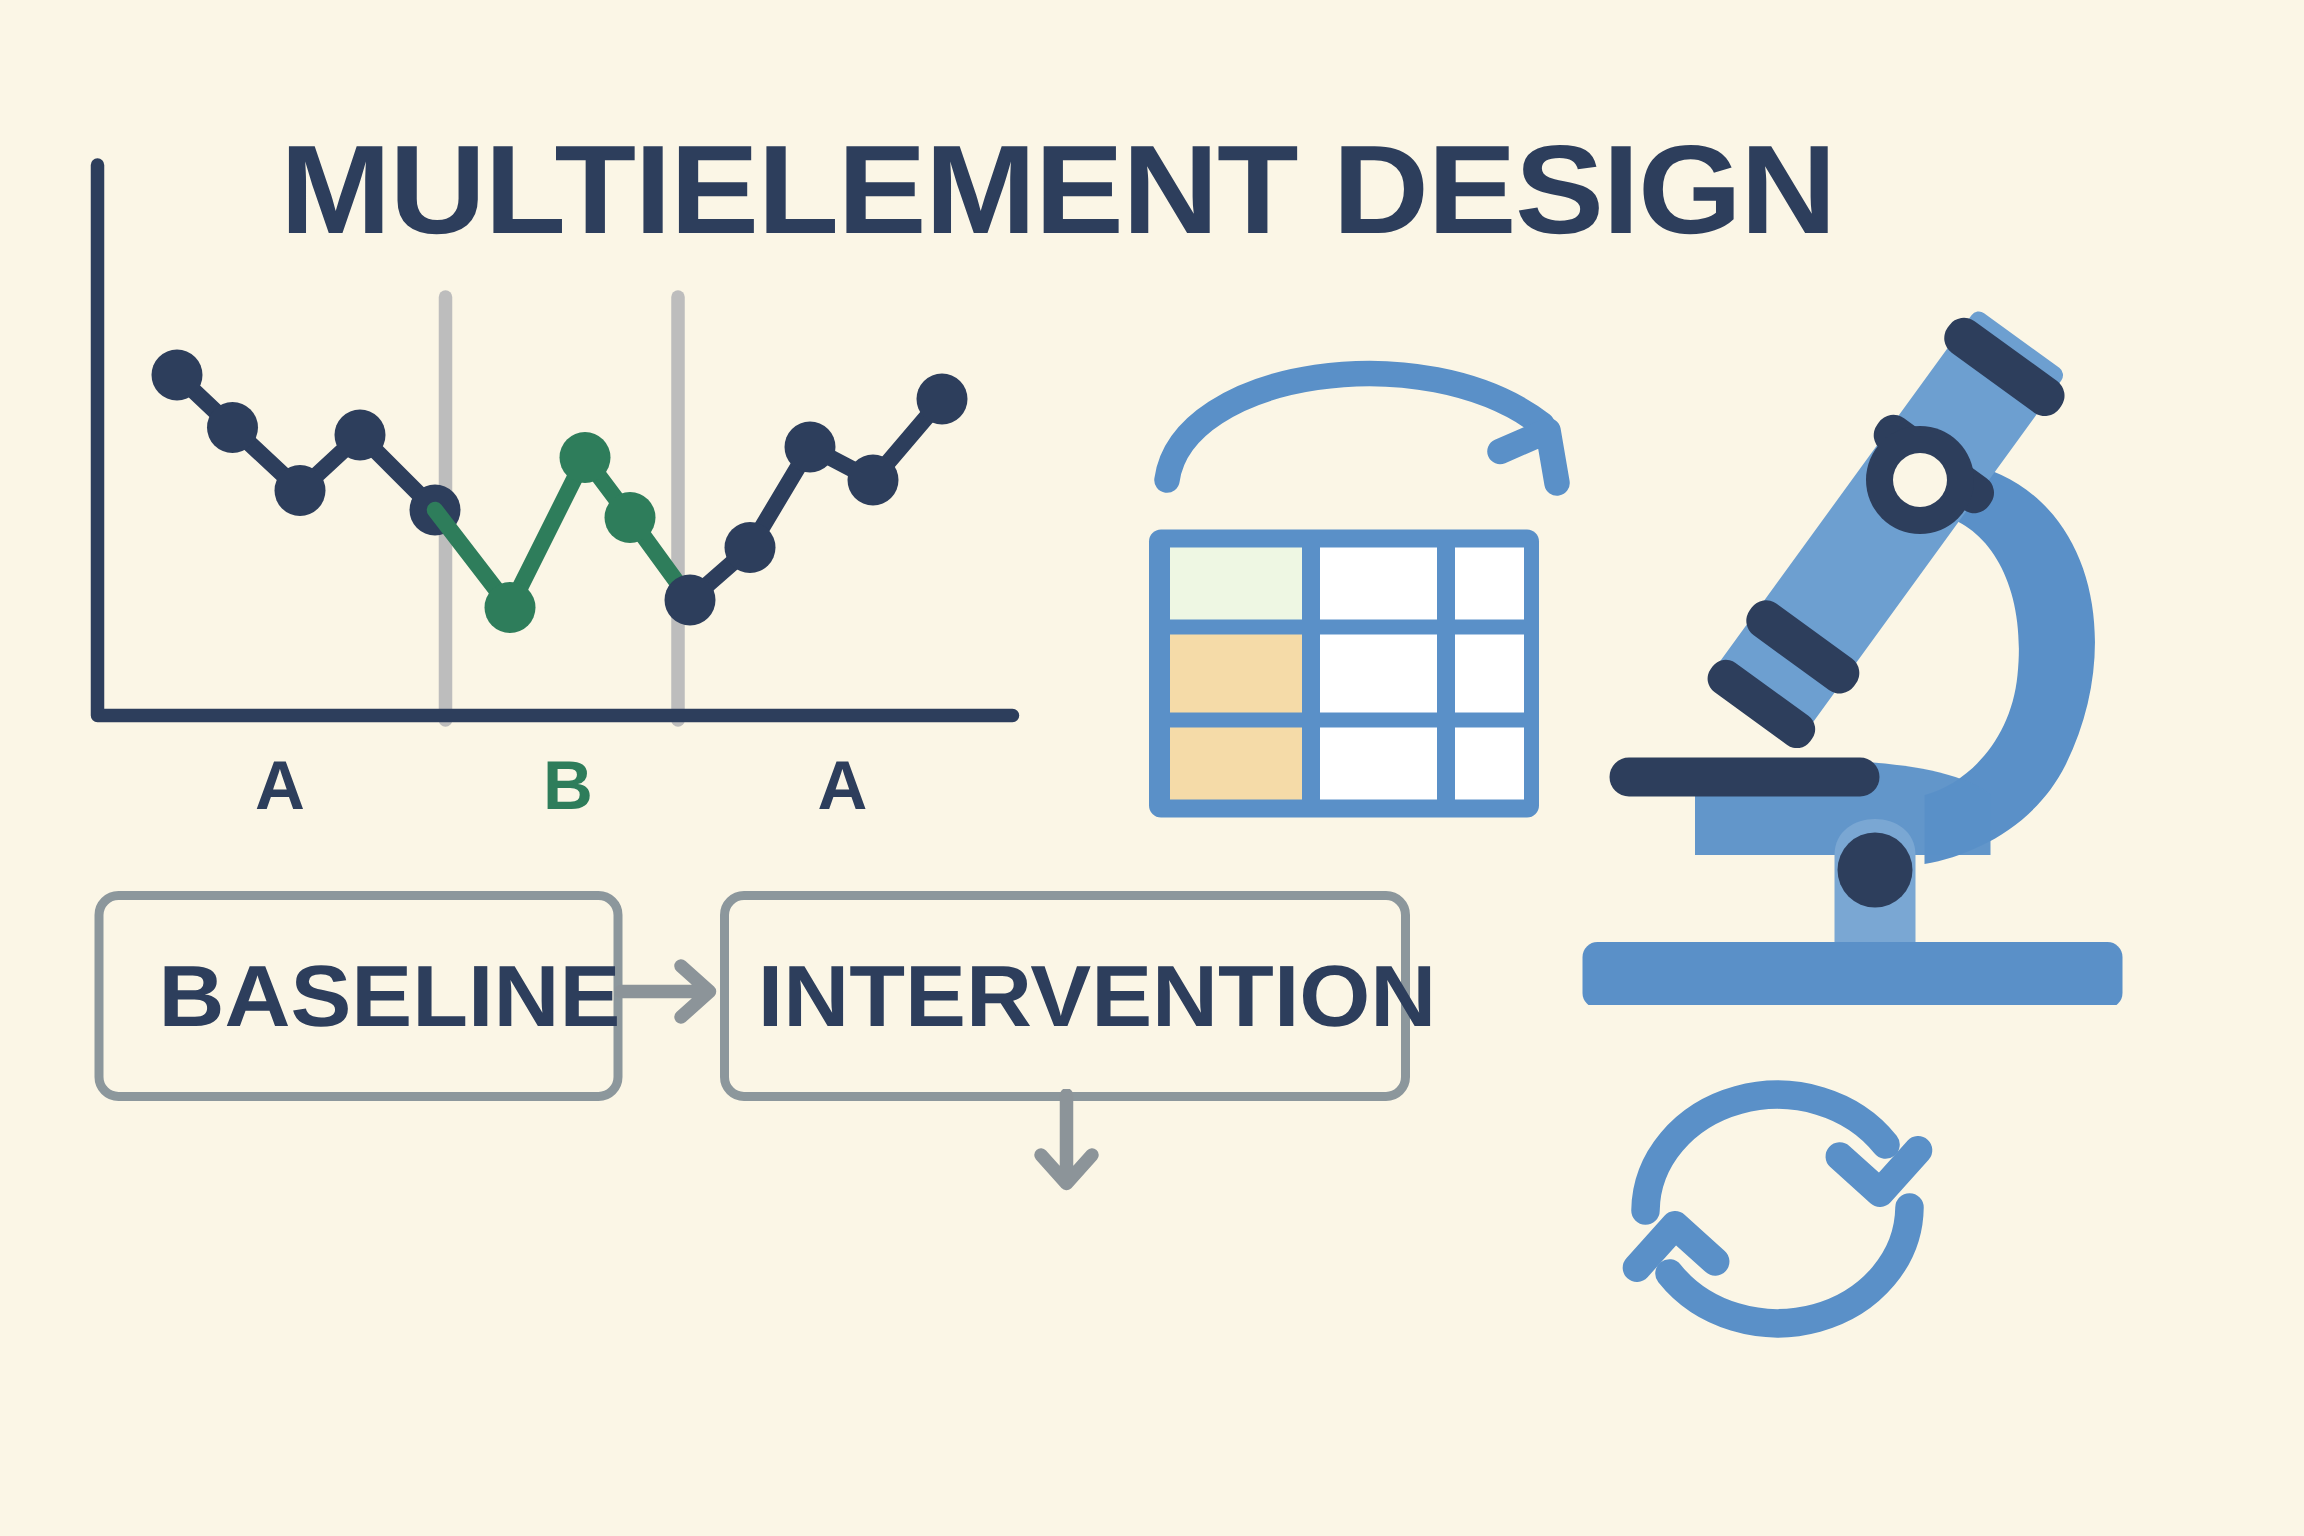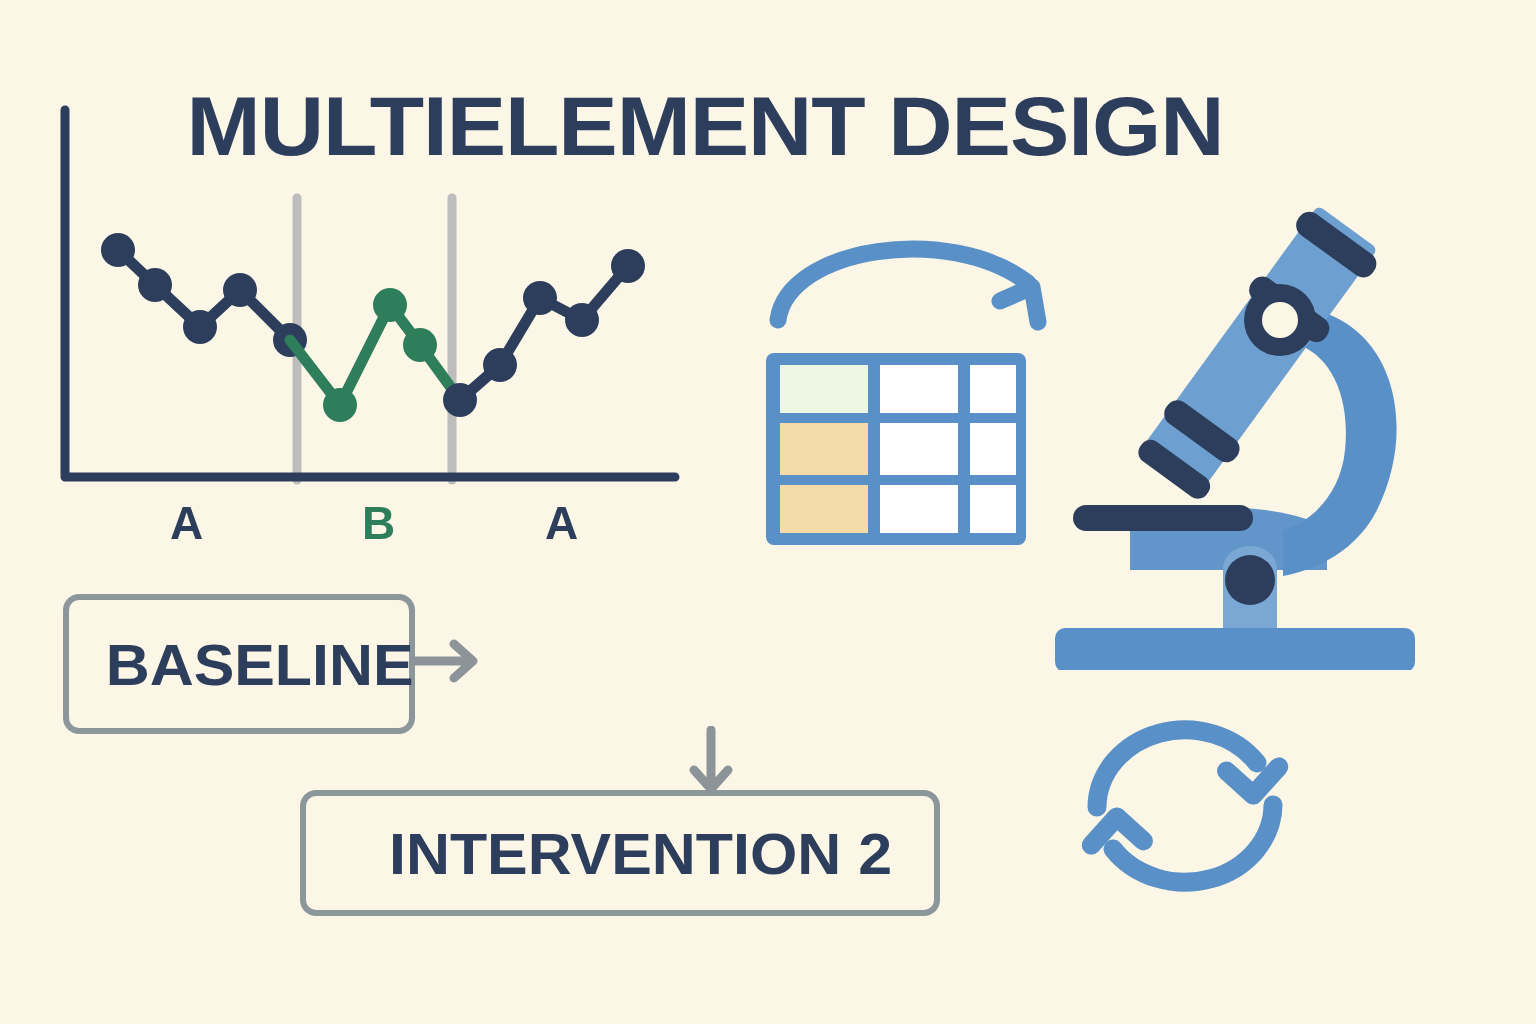--- a/index.html
+++ b/index.html
@@ -142,24 +142,24 @@
   </div>
 
   <div class="phase-label phase-a" style="left:170px; top:500px;">A</div>
   <div class="phase-label phase-b" style="left:362px; top:500px;">B</div>
   <div class="phase-label phase-a" style="left:545px; top:500px;">A</div>
 
   <div id="box-baseline" class="flow-box">
     <span class="flow-box-label">BASELINE</span>
   </div>
 
-
-  <div id="box-intervention2" class="flow-box">
-    <span class="flow-box-label">INTERVENTION 2</span>
+  <div id="box-intervention" class="flow-box">
+    <span class="flow-box-label">INTERVENTION</span>
   </div>
+
 
   <svg class="flow-arrow" style="left:410px; top:632px;" width="80" height="58" viewBox="0 0 80 58">
     <path d="M 4 29 L 62 29 M 44 12 L 63 29 L 44 46" fill="none" stroke="#8c9499" stroke-width="9" stroke-linecap="round" stroke-linejoin="round"></path>
   </svg>
 
   <svg class="flow-arrow" style="left:682px; top:726px;" width="58" height="72" viewBox="0 0 58 72">
     <path d="M 29 4 L 29 62 M 12 44 L 29 63 L 46 44" fill="none" stroke="#8c9499" stroke-width="9" stroke-linecap="round" stroke-linejoin="round"></path>
   </svg>
 
   <svg id="table-icon" width="300" height="330" viewBox="0 0 300 330">

